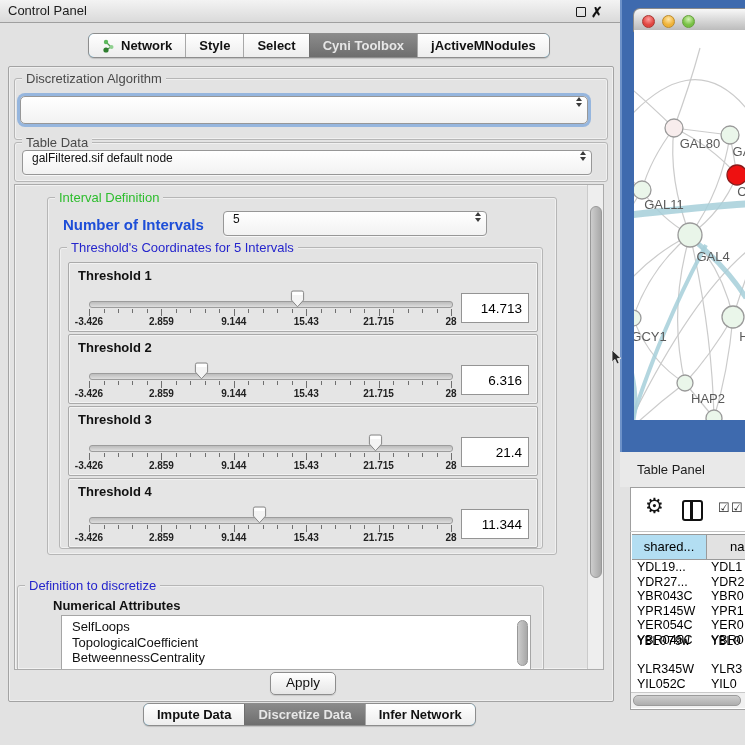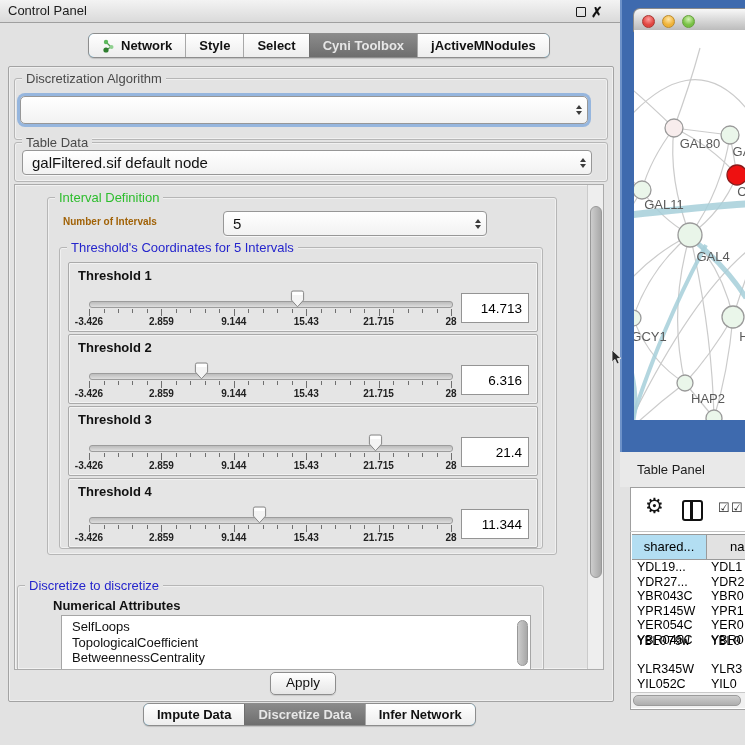--- a/index.html
+++ b/index.html
@@ -18,21 +18,21 @@
   .seg.sel{background:linear-gradient(#8b8b8b,#6e6e6e);color:#e7e7e7;border-left-color:#6e6e6e;}
   .seg .nicon{margin-right:6px;}
   
   #outer-panel{left:8px;top:66px;width:604px;height:634px;background:#e3e3e3;border:1px solid #a3a3a3;border-radius:2px;box-shadow:inset 0 0 0 1px #efefef;}
   .groupbox{position:absolute;border:1px solid #b6b6b6;border-radius:3px;box-shadow:inset 0 0 0 1px #f0f0f0;}
   .grouplabel{position:absolute;top:-8px;left:7px;background:#e3e3e3;padding:0 4px;font-size:13px;line-height:15px;white-space:nowrap;}
   .glab-gray{color:#4a4a4a;}
   .glab-green{color:#2dbd2d;}
   .glab-blue{color:#2525cc;}
   
-  .combo{position:absolute;background:linear-gradient(#ffffff,#f2f2f2);border:1px solid #979797;border-radius:4px;font-size:15px;color:#111;display:flex;align-items:center;box-shadow:0 1px 0 rgba(255,255,255,.7);}
+  .combo{position:absolute;background:linear-gradient(#ffffff,#f2f2f2);border:1px solid #979797;border-radius:4px;font-size:12px;color:#111;display:flex;align-items:flex-start;box-shadow:0 1px 0 rgba(255,255,255,.7);}
   .combo .cv{padding-left:9px;flex:1;white-space:nowrap;overflow:hidden;}
   .spinArr{width:16px;display:flex;flex-direction:column;align-items:center;justify-content:center;gap:2px;}
   .spinArr i{display:block;width:0;height:0;border-left:3.5px solid transparent;border-right:3.5px solid transparent;}
   .spinArr .up{border-bottom:4.5px solid #3b3b3b;}
   .spinArr .dn{border-top:4.5px solid #3b3b3b;}
   
   #algo-combo{left:20px;top:96px;width:566px;height:26px;border-radius:5px;box-shadow:0 0 0 3px rgba(98,152,219,.6);z-index:2;}
   #popup{left:12px;top:76px;width:558px;height:60px;background:rgba(255,255,255,.92);border:1px solid #c9c9c9;border-radius:7px;box-shadow:0 4px 12px rgba(0,0,0,.35);z-index:3;}
   #popup .hint{position:absolute;left:0;right:0;top:7px;text-align:center;font-size:13px;color:#b3b3b3;}
   .popopt{position:absolute;left:4px;font-size:14px;color:#000;white-space:nowrap;}
@@ -135,21 +135,21 @@
         <i class="up"></i>
         <i class="dn"></i>
       </span>
   </div>
 
   <div class="abs" id="scrollpanel">
 
     <div class="groupbox" style="left:32px;top:12px;width:508px;height:356px;">
       <span class="grouplabel glab-green">Interval Definition</span>
     </div>
-    <div class="abs" style="left:48px;top:31px;font-size:10px;font-weight:bold;color:#a16207;">Number of Intervals</div>
+    <div class="abs" style="left:48px;top:31px;font-size:15px;font-weight:bold;color:#1d4ed8;">Number of Intervals</div>
     <div class="combo" style="left:208px;top:26px;width:262px;height:23px;">
       <span class="cv">5</span>
       <span class="spinArr">
           <i class="up"></i>
           <i class="dn"></i>
         </span>
     </div>
 
     <div class="groupbox" style="left:44px;top:62px;width:482px;height:300px;">
       <span class="grouplabel glab-blue">Threshold's Coordinates for 5 Intervals</span>
@@ -323,21 +323,21 @@
             <svg class="thumb" style="left:182.6px;" width="15" height="18" viewBox="0 0 15 18">
               <path d="M3,1 L12,1 Q13.6,1 13.6,2.6 L13.6,10 L7.5,16.8 L1.4,10 L1.4,2.6 Q1.4,1 3,1 Z" fill="#f4f4f4" stroke="#878787" stroke-width="1"></path>
               <path d="M3.2,2 L11.8,2 Q12.6,2 12.6,2.9 L12.6,5 L2.4,5 L2.4,2.9 Q2.4,2 3.2,2 Z" fill="#ffffff"></path>
             </svg>
             <input class="tfield" type="text" value="11.344" style="">
           </div>
         </div>
     </div>
 
     <div class="groupbox" style="left:2px;top:400px;width:525px;height:120px;">
-      <span class="grouplabel glab-blue">Discretize to discretize</span>
+      <span class="grouplabel glab-blue">Definition to discretize</span>
     </div>
     <div class="abs" style="left:38px;top:413px;font-size:13px;font-weight:bold;color:#111;">Numerical Attributes</div>
     <div id="attr-list" style="left:46px;top:430px;width:468px;height:90px;">
       <div class="vthumb" style="right:2px;top:4px;width:9px;height:44px;"></div>
     <div class="attr-item" style="margin-top: 3px;">SelfLoops</div>
         <div class="attr-item" style="margin-top: 0px;">TopologicalCoefficient</div>
         <div class="attr-item" style="margin-top: 0px;">BetweennessCentrality</div>
       </div>
 
     <div class="vtrack" style="right:0;top:0;width:15px;height:100%;">

